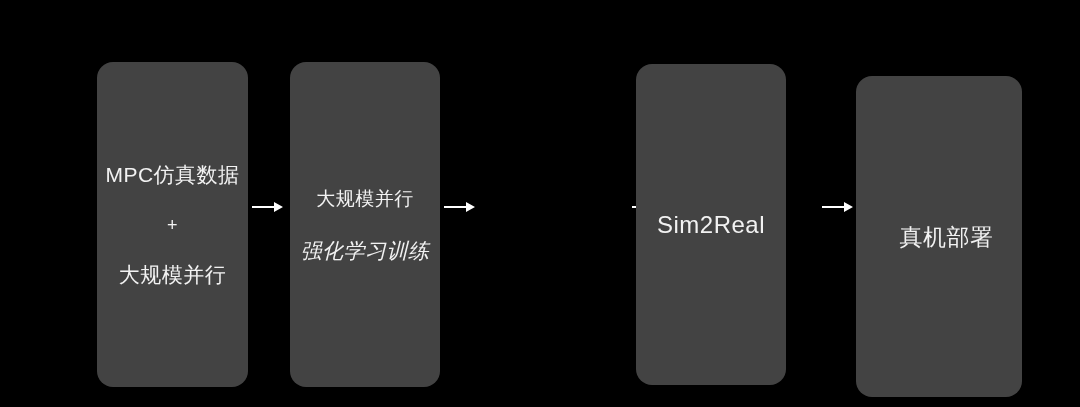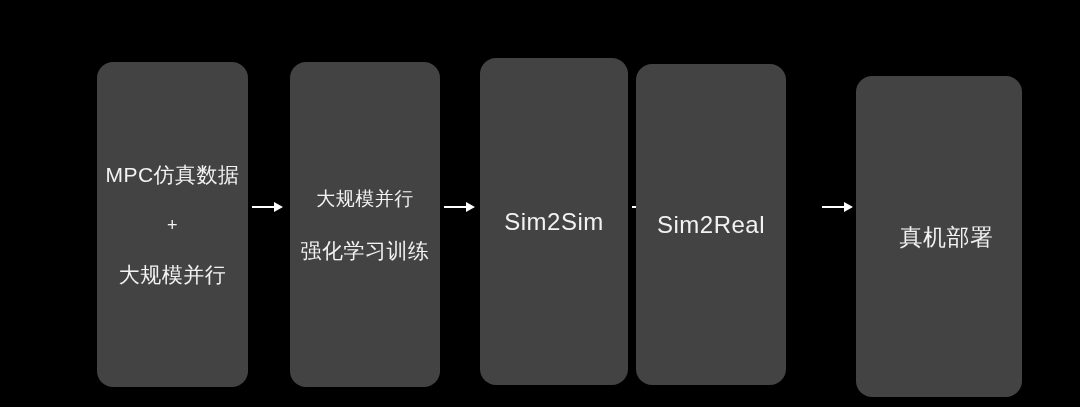--- a/index.html
+++ b/index.html
@@ -49,21 +49,21 @@
 
   
   #box-1 { left: 97px; top: 62px; width: 151px; height: 325px; }
   #box-1 .stage-line.l0 { font-size: 21px; line-height: 26px; margin-bottom: 26px; }
   #box-1 .stage-line.l1 { font-size: 18px; line-height: 22px; margin-bottom: 26px; }
   #box-1 .stage-line.l2 { font-size: 21px; line-height: 26px; }
 
   
   #box-2 { left: 290px; top: 62px; width: 150px; height: 325px; }
   #box-2 .stage-line.l0 { font-size: 19px; line-height: 26px; margin-bottom: 26px; }
-  #box-2 .stage-line.l1 { font-size: 21px; line-height: 26px; }
+  #box-2 .stage-line.l1 { font-size: 21px; line-height: 26px; font-style: italic; }
 
   
   #box-3 { left: 480px; top: 58px; width: 148px; height: 327px; }
   #box-3 .stage-line.l0 { font-size: 24px; line-height: 28px; }
 
   
   #box-4 { left: 636px; top: 64px; width: 150px; height: 321px; }
   #box-4 .stage-line.l0 { font-size: 24px; line-height: 28px; }
 
   
@@ -110,25 +110,20 @@
       <div class="stage-line l1">强化学习训练</div>
     </div>
   </div>
 
   <div class="arrow" id="arrow-2">
     <svg width="32" height="14" viewBox="0 0 32 14" aria-hidden="true">
       <path d="M0 6.0 H22 V2.0 L31 7.0 L22 12.0 V8.0 H0 Z" fill="#ffffff"></path>
     </svg>
   </div>
 
-  <div class="stage-box" id="box-3">
-    <div class="stage-lines">
-      <div class="stage-line l0">Sim2Sim</div>
-    </div>
-  </div>
 
   <div class="arrow" id="arrow-3">
     <svg width="32" height="14" viewBox="0 0 32 14" aria-hidden="true">
       <path d="M0 6.0 H22 V2.0 L31 7.0 L22 12.0 V8.0 H0 Z" fill="#ffffff"></path>
     </svg>
   </div>
 
   <div class="stage-box" id="box-4">
     <div class="stage-lines">
       <div class="stage-line l0">Sim2Real</div>

